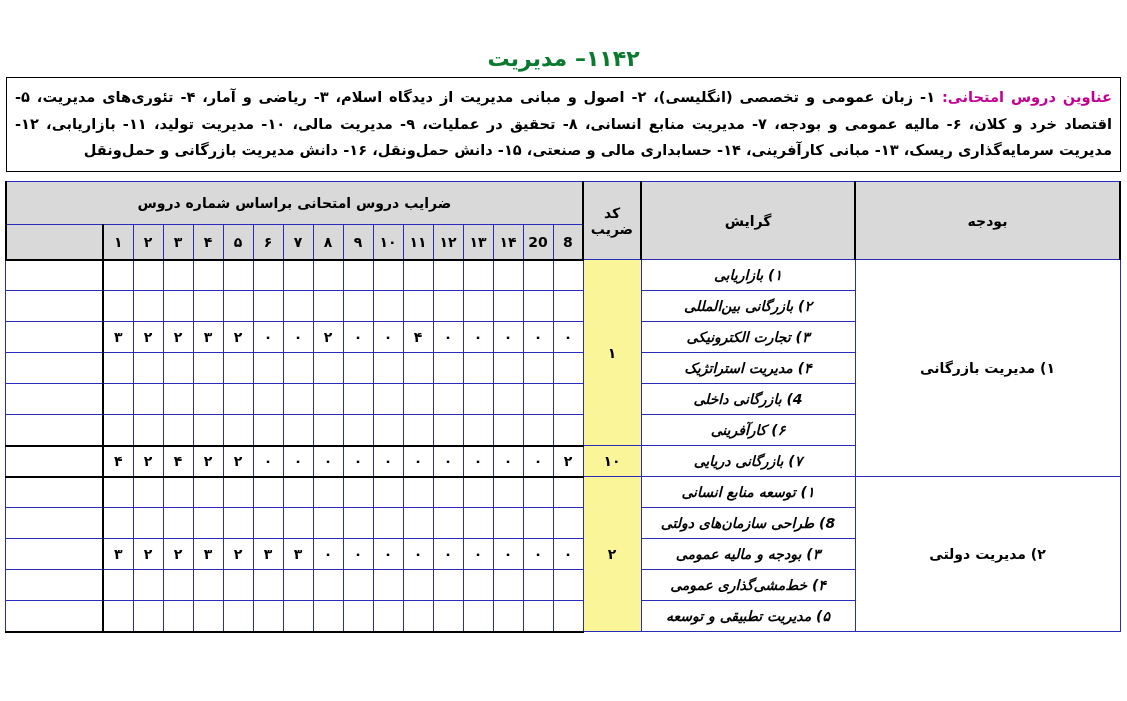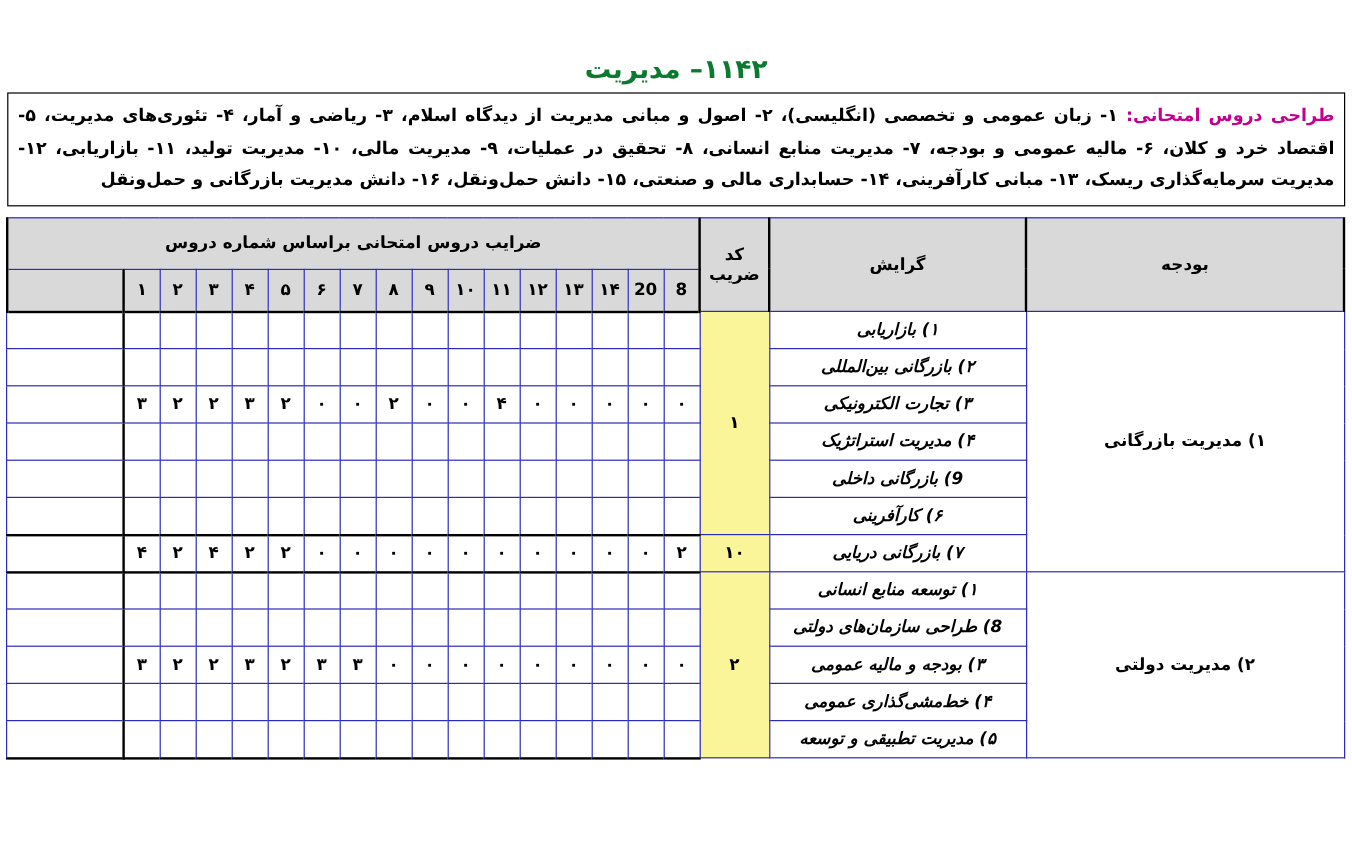--- a/index.html
+++ b/index.html
@@ -145,21 +145,21 @@
   tr.group-end td.cell-blank { border-bottom: 2px solid #000000; }
 </style>
 </head>
 <body>
 
 <div class="page">
 
   <div class="doc-title">۱۱۴۲– مدیریت</div>
 
   <div class="subjects-box">
-    <span class="subjects-label">طراحی دروس امتحانی:</span>
+    <span class="subjects-label">عناوین دروس امتحانی:</span>
     <span class="subjects-text">۱- زبان عمومی و تخصصی (انگلیسی)، ۲- اصول و مبانی مدیریت از دیدگاه اسلام، ۳- ریاضی و آمار، ۴- تئوری‌های مدیریت، ۵- اقتصاد خرد و کلان، ۶- مالیه عمومی و بودجه، ۷- مدیریت منابع انسانی، ۸- تحقیق در عملیات، ۹- مدیریت مالی، ۱۰- مدیریت تولید، ۱۱- بازاریابی، ۱۲- مدیریت سرمایه‌گذاری ریسک، ۱۳- مبانی کارآفرینی، ۱۴- حسابداری مالی و صنعتی، ۱۵- دانش حمل‌ونقل، ۱۶- دانش مدیریت بازرگانی و حمل‌ونقل</span>
   </div>
 
   <table class="coef-table">
     <colgroup>
       <col class="col-reshte">
       <col class="col-grayesh">
       <col class="col-code">
       <col class="col-num">
         <col class="col-num">
@@ -286,21 +286,21 @@
           <td class="cell-num"></td>
           <td class="cell-num"></td>
           <td class="cell-num"></td>
           <td class="cell-num"></td>
           <td class="cell-num"></td>
           <td class="cell-num"></td>
           <td class="cell-num edge-l"></td>
           <td class="cell-blank"></td>
         </tr>
         <tr>
-          <td class="cell-grayesh">9) بازرگانی داخلی</td>
+          <td class="cell-grayesh">4) بازرگانی داخلی</td>
           <td class="cell-num"></td>
           <td class="cell-num"></td>
           <td class="cell-num"></td>
           <td class="cell-num"></td>
           <td class="cell-num"></td>
           <td class="cell-num"></td>
           <td class="cell-num"></td>
           <td class="cell-num"></td>
           <td class="cell-num"></td>
           <td class="cell-num"></td>

